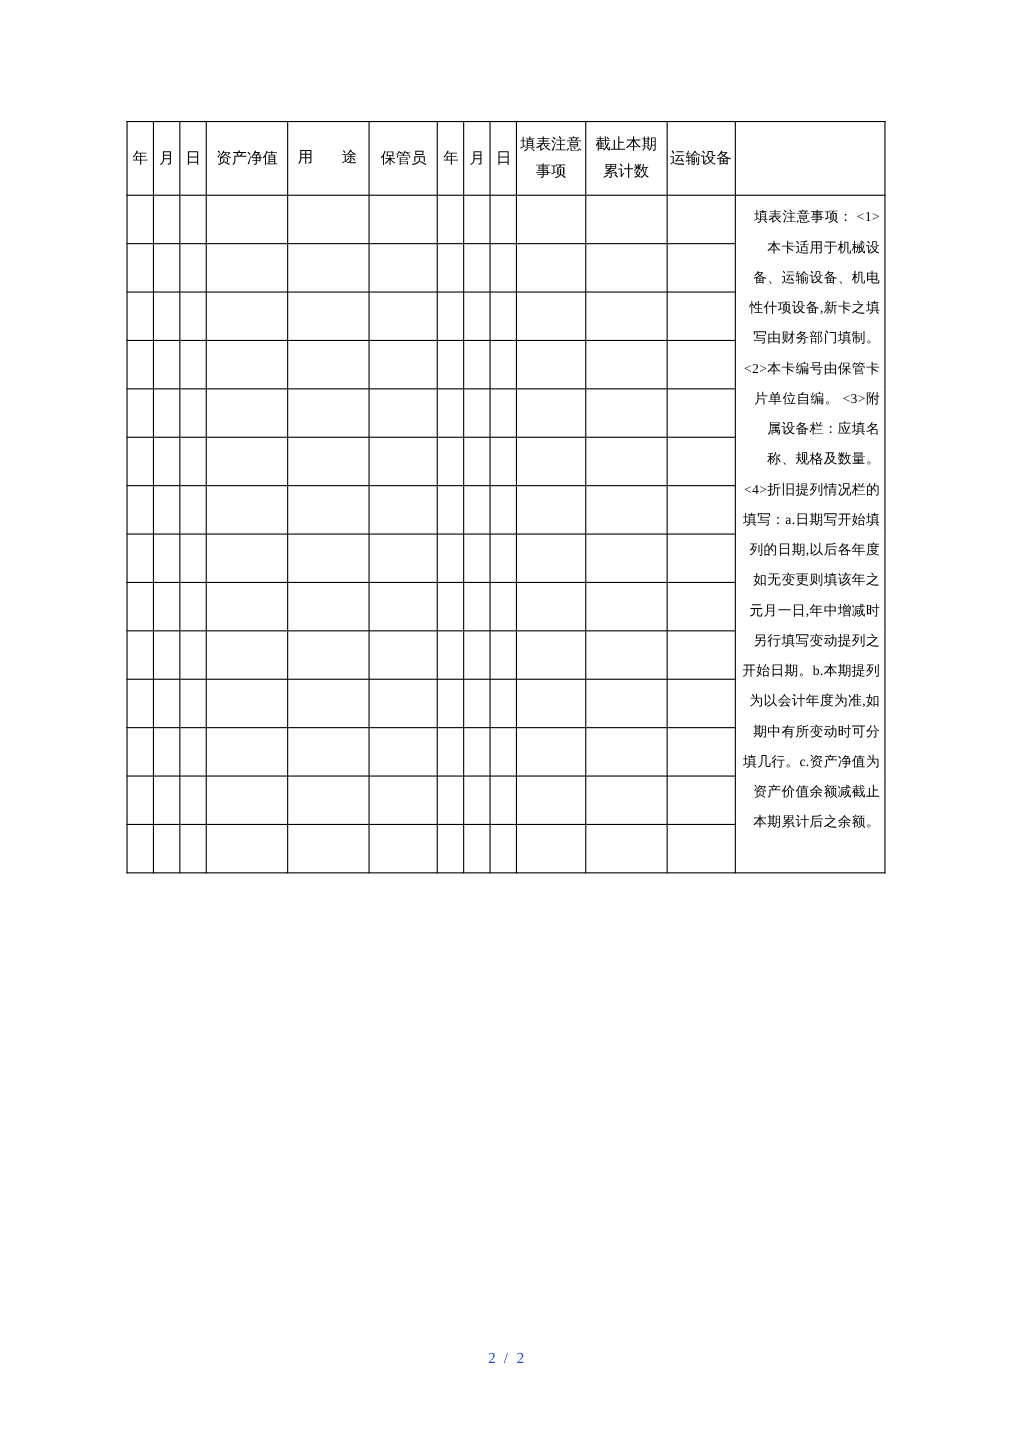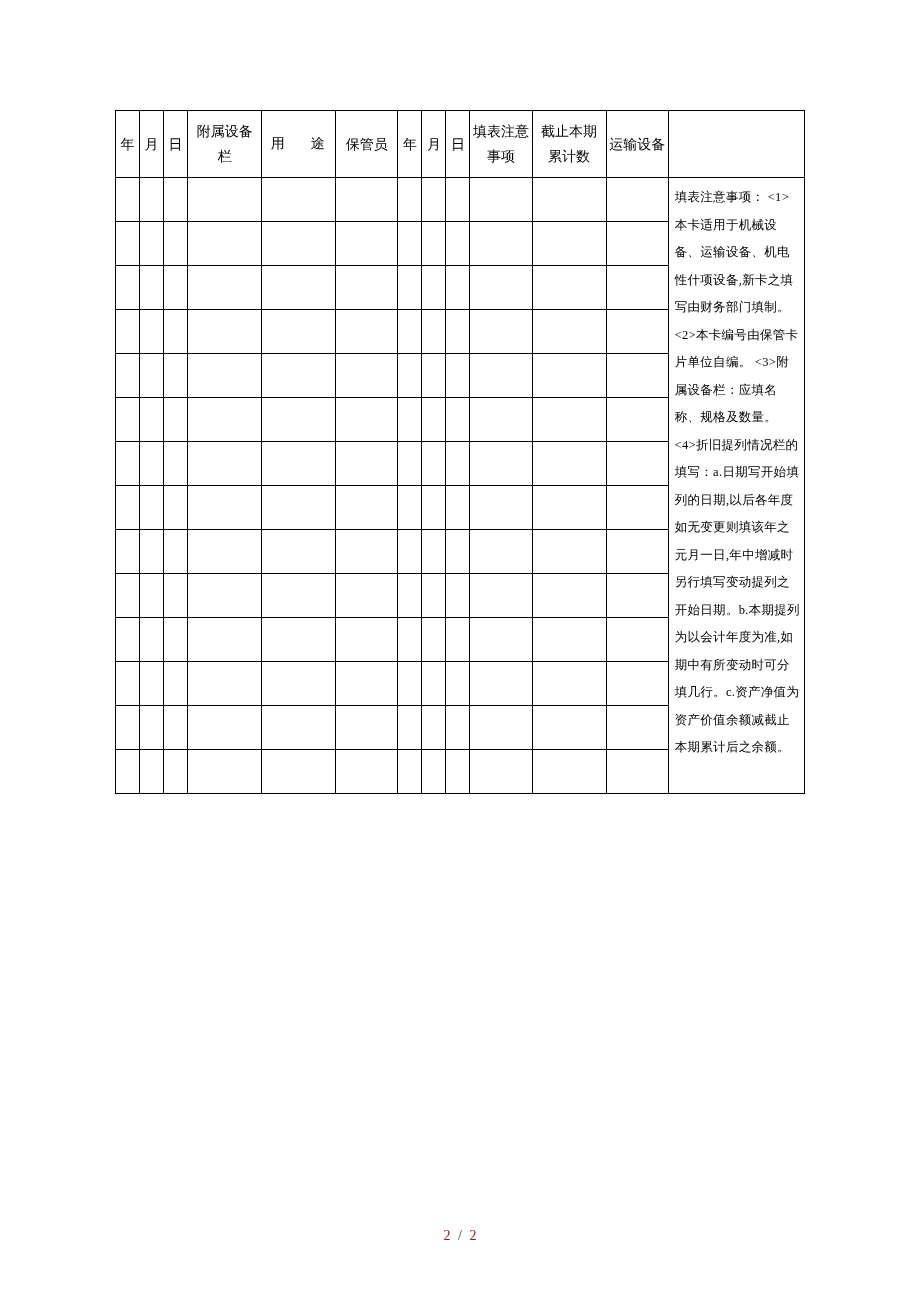--- a/index.html
+++ b/index.html
@@ -45,40 +45,40 @@
     .col-usage { width: 74px; }
     .col-keeper { width: 62px; }
     .col-year2 { width: 24px; }
     .col-month2 { width: 24px; }
     .col-day2 { width: 24px; }
     .col-current { width: 62px; }
     .col-cum { width: 74px; }
     .col-net { width: 62px; }
     .col-notes { width: 136px; }
     .notes-cell {
-      text-align: left;
+      text-align: right;
       vertical-align: top;
       font-size: 12.5px;
       line-height: 2.2;
       padding: 6px 4px 4px 6px;
       letter-spacing: 0.3px;
     }
     .spaced {
       letter-spacing: 6px;
       padding-left: 6px;
       font-family: Liberation Mono, monospace;
     }
     .page-number {
       position: absolute;
       bottom: 58px;
       left: 0;
       right: 0;
       text-align: center;
       font-size: 14px;
-      color: #7f1d1d;
+      color: #1d4ed8;
     }
     .page-number .slash {
       margin: 0 4px;
     }
   </style>
 </head>
 <body>
 
 <div class="page-container">
   <table>
@@ -95,21 +95,21 @@
       <col class="col-current">
       <col class="col-cum">
       <col class="col-net">
       <col class="col-notes">
     </colgroup>
     <thead>
       <tr>
         <th>年</th>
         <th>月</th>
         <th>日</th>
-        <th>附属设备栏</th>
+        <th>资产净值</th>
         <th class="spaced">用　途</th>
         <th>保管员</th>
         <th>年</th>
         <th>月</th>
         <th>日</th>
         <th>填表注意事项</th>
         <th>截止本期累计数</th>
         <th>运输设备</th>
         <th></th>
       </tr>

